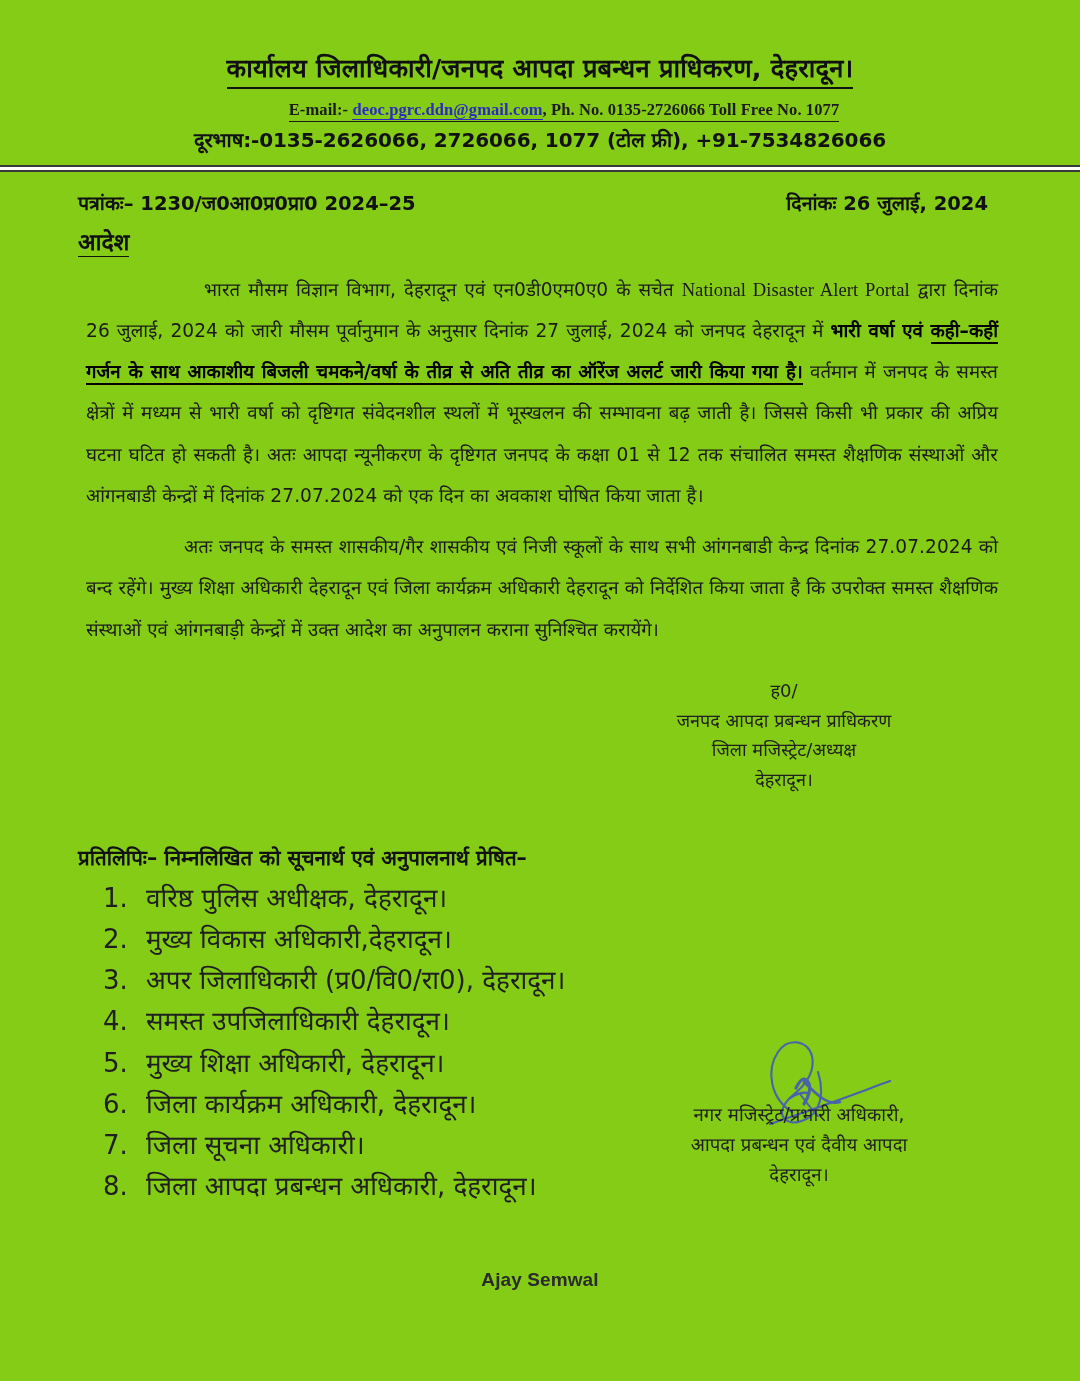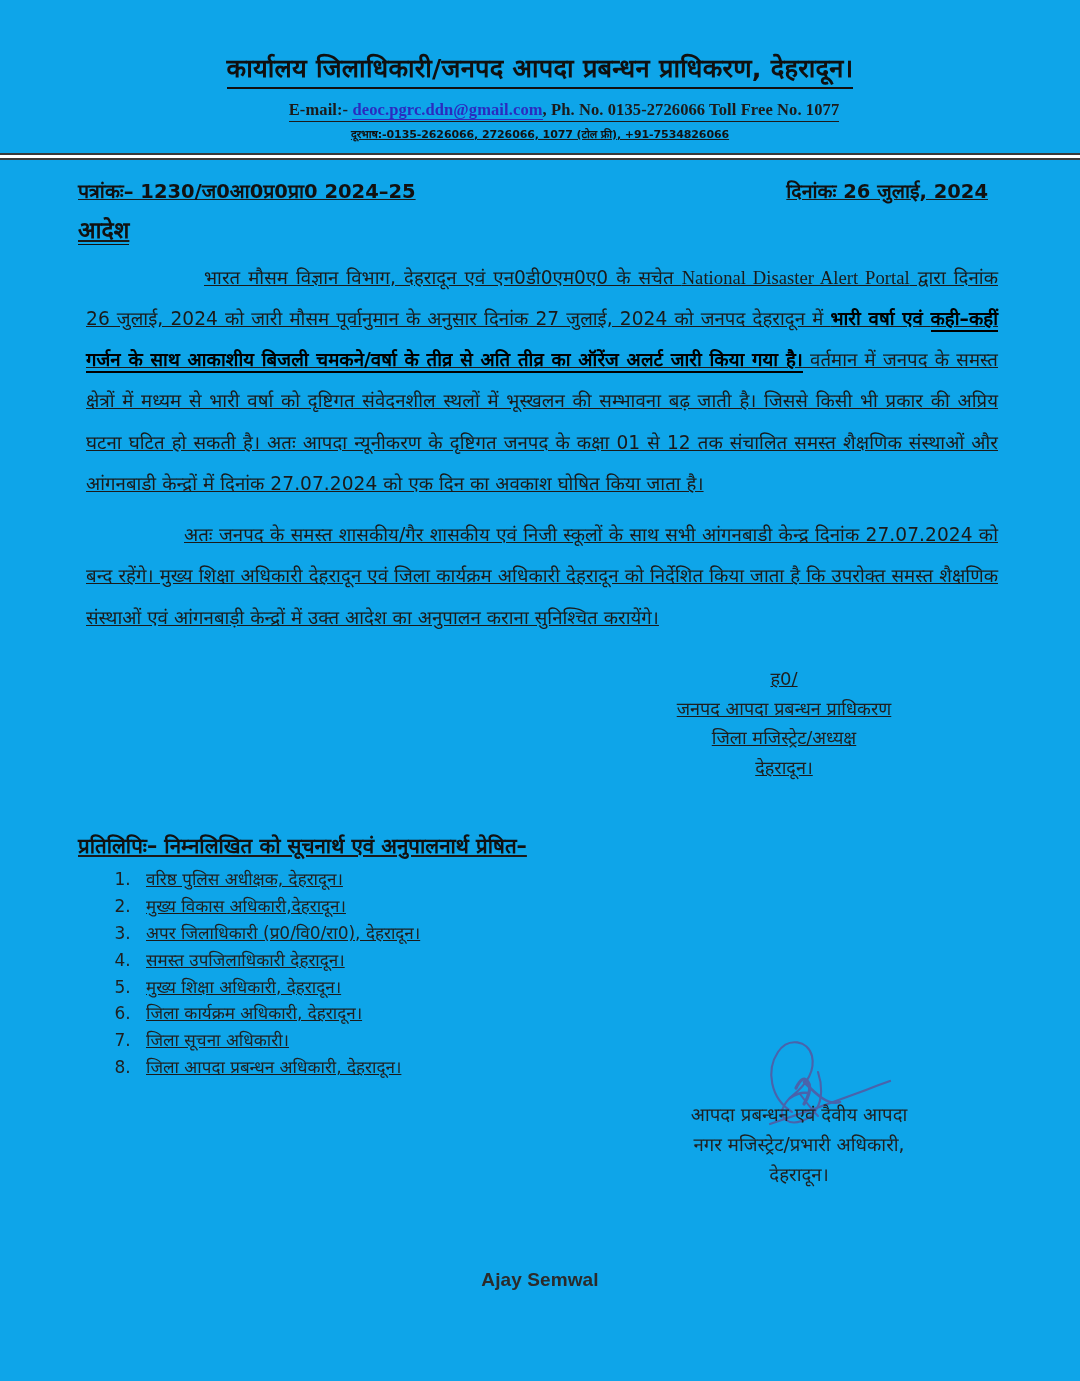--- a/index.html
+++ b/index.html
@@ -13,22 +13,21 @@
     height: 1381px;
     position: relative;
     font-family: "Liberation Sans", "DejaVu Sans", sans-serif;
     color: #1a1a1a;
     overflow: hidden;
   }
 
   .page {
     position: absolute;
     inset: 0;
-    background: #0ea5e9;
-    text-decoration: underline;
+    background: #84cc16;
   }
 
   
   .letterhead {
     padding-top: 52px;
     text-align: center;
   }
   .org-title {
     font-family: "DejaVu Sans", sans-serif;
     font-size: 25.5px;
@@ -55,21 +54,21 @@
     display: inline-block;
   }
   .email-link {
     color: #2b2bbf;
     text-decoration: none;
     border-bottom: 1.4px solid #2b2bbf;
   }
   .contact-line2 {
     margin-top: 4px;
     font-family: "DejaVu Sans", sans-serif;
-    font-size: 11px;
+    font-size: 20px;
     font-weight: 700;
     color: #121212;
     letter-spacing: -0.1px;
   }
 
   .divider {
     margin-top: 12px;
     width: 100%;
     height: 7px;
     border-top: 2.4px solid #3a3a3a;
@@ -152,21 +151,21 @@
     margin-top: 48px;
     font-family: "DejaVu Sans", sans-serif;
     font-size: 20.5px;
     font-weight: 700;
     color: #111;
   }
   ol.copy-list {
     margin: 7px 0 0 0;
     padding-left: 58px;
     font-family: "DejaVu Sans", sans-serif;
-    font-size: 17px;
+    font-size: 26px;
     line-height: 1.585;
     color: #1f1f1f;
   }
   ol.copy-list li { padding-left: 10px; }
 
   
   .sign-block2 {
     position: absolute;
     right: 86px;
     top: 1100px;
@@ -263,20 +262,20 @@
       <path d="M62 76 C40 62 36 34 48 16 C58 1 78 4 82 20 C86 38 72 52 62 60 C53 68 48 78 56 84 C64 90 80 84 86 74 C93 63 92 48 88 36" stroke-width="2.1"></path>
       <path d="M66 52 C70 44 74 40 78 46 C82 52 78 62 74 68" stroke-width="3.2"></path>
       <path d="M74 46 C80 52 86 58 92 62 C98 66 104 68 110 66" stroke-width="2.6"></path>
       <path d="M40 88 C70 78 104 66 136 54 C146 50 154 47 160 45" stroke-width="2.3"></path>
       <path d="M70 58 C76 66 82 74 88 80" stroke-width="2.0"></path>
       <path d="M60 62 C66 58 72 56 78 57" stroke-width="2.6"></path>
     </g>
   </svg>
 
   <div class="sign-block2">
+    <div>नगर मजिस्ट्रेट/प्रभारी अधिकारी,</div>
     <div>आपदा प्रबन्धन एवं दैवीय आपदा</div>
-    <div>नगर मजिस्ट्रेट/प्रभारी अधिकारी,</div>
     <div>देहरादून।</div>
   </div>
 
   <div class="footer-name">Ajay Semwal</div>
 
 </div>
 
 </body></html>

